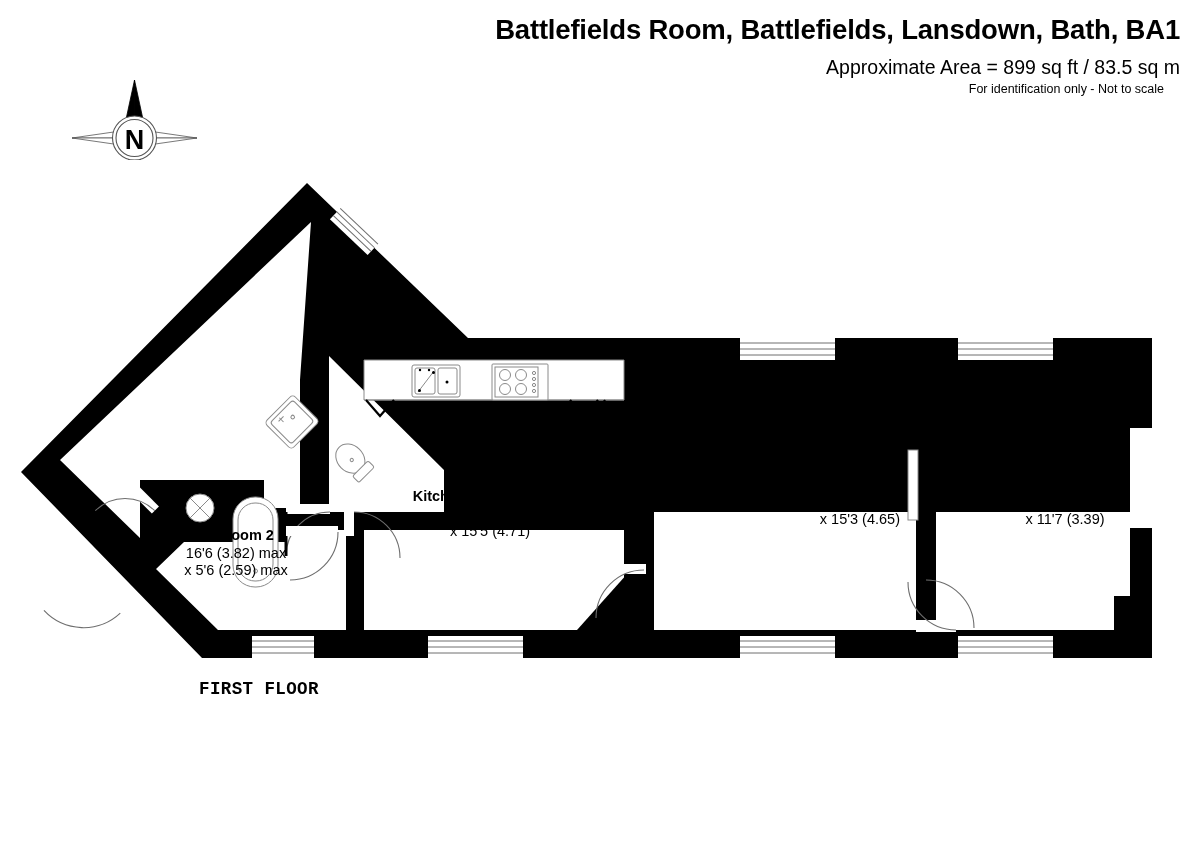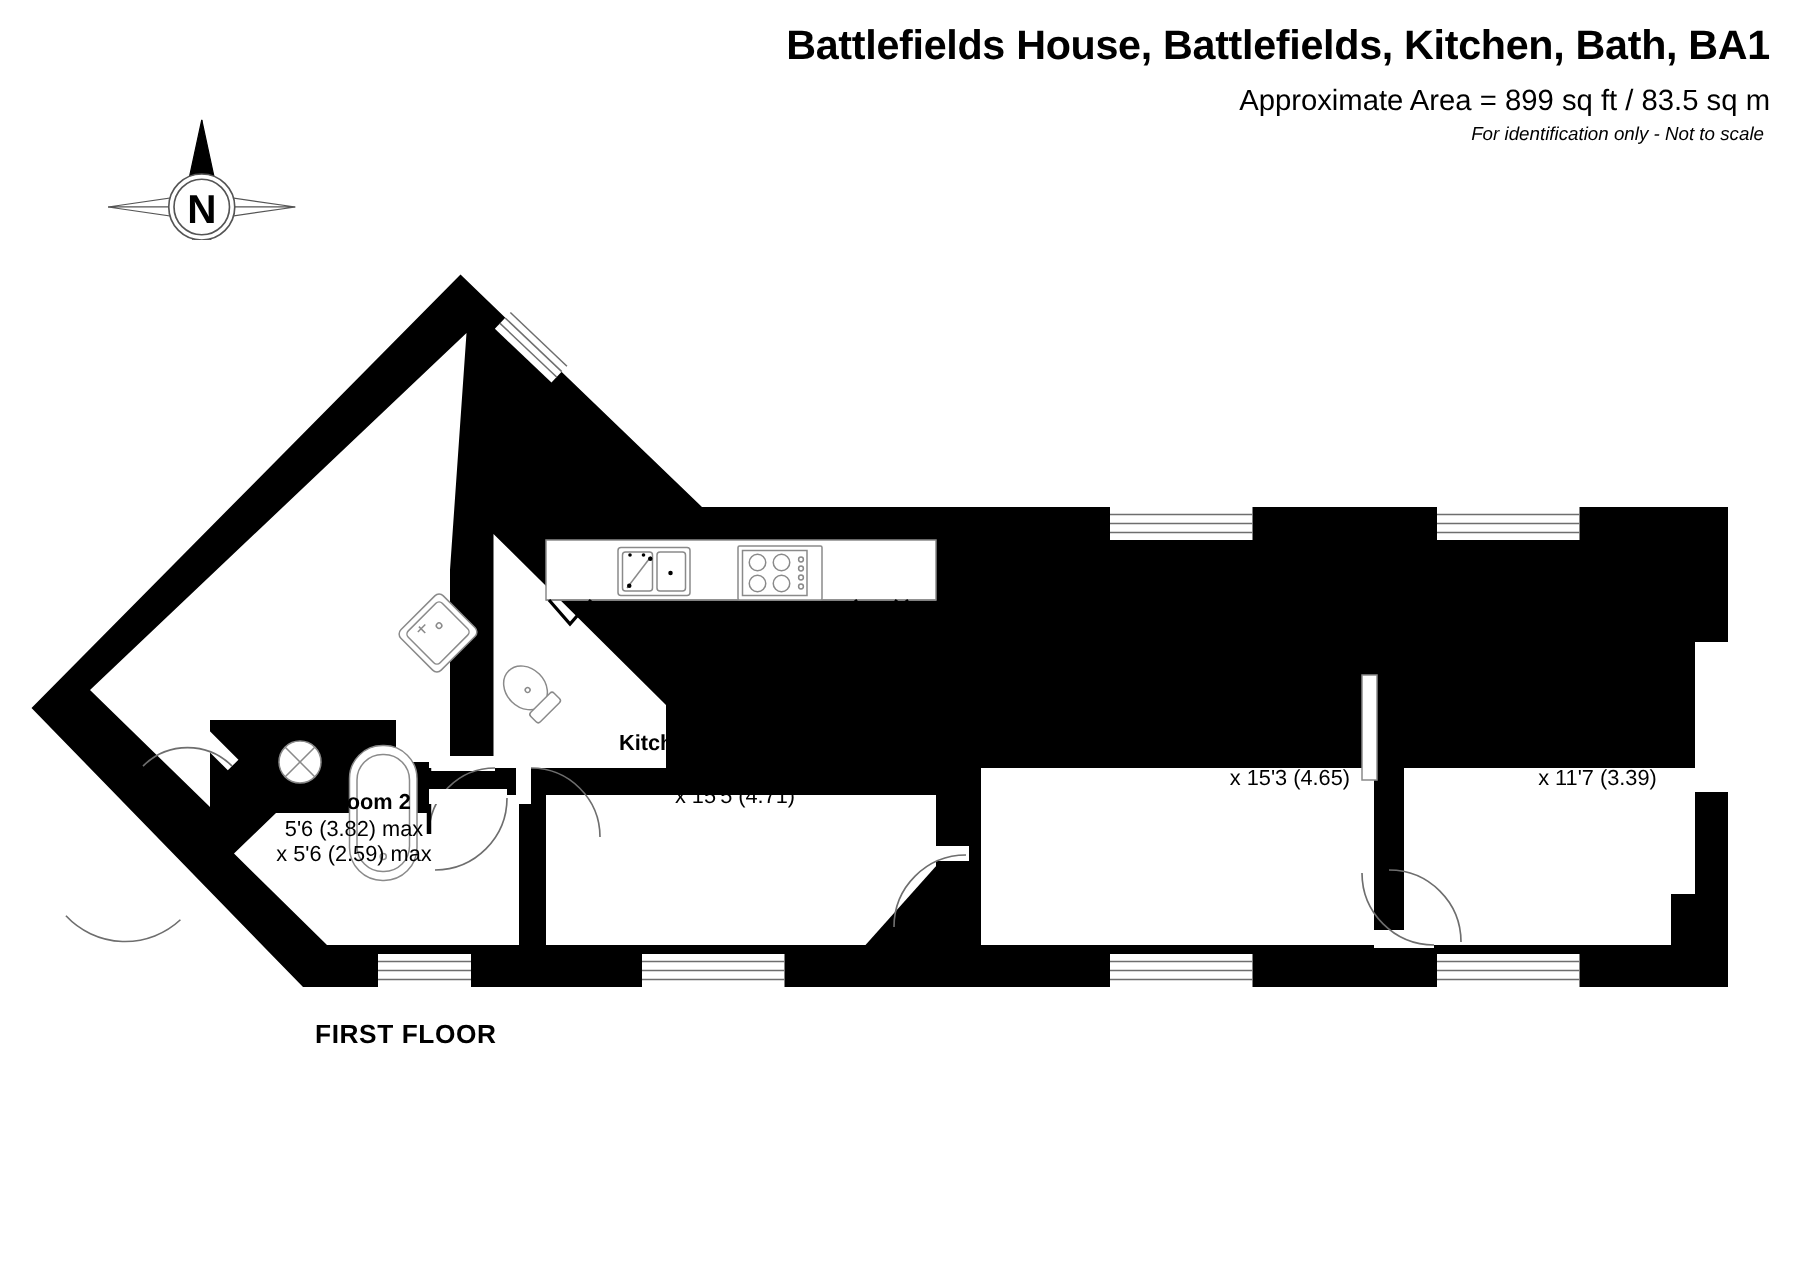--- a/index.html
+++ b/index.html
@@ -36,25 +36,24 @@
   #plan-area {
     position: absolute;
     right: 20px;
     top: 56px;
     font-size: 19.5px;
     font-weight: normal;
     white-space: nowrap;
   }
   #plan-disclaimer {
     position: absolute;
-    right: 24px;
+    right: 36px;
     top: 82px;
     font-size: 12.5px;
     white-space: nowrap;
-    font-style: italic;
   }
 
   
   #compass {
     position: absolute;
     left: 72px;
     top: 78px;
     width: 125px;
     height: 120px;
   }
@@ -64,25 +63,26 @@
     position: absolute;
     left: 0;
     top: 160px;
     width: 1200px;
     height: 560px;
   }
 
   
   #floor-label {
     position: absolute;
-    left: 210px;
+    left: 199px;
     top: 679px;
     font-size: 17.5px;
     font-weight: bold;
     letter-spacing: 0.4px;
+    font-family: Liberation Mono, monospace;
   }
 
   
   .room-label {
     position: absolute;
     text-align: center;
     line-height: 1.22;
     white-space: nowrap;
   }
   .room-label .rl-name {
@@ -106,21 +106,21 @@
     left: 0;
     top: 770px;
     width: 1200px;
     height: 79px;
   }
 </style>
 </head>
 <body>
 
 <div id="header">
-  <div id="plan-title">Battlefields House, Battlefields, Kitchen, Bath, BA1</div>
+  <div id="plan-title">Battlefields Room, Battlefields, Lansdown, Bath, BA1</div>
   <div id="plan-area">Approximate Area = 899 sq ft / 83.5 sq m</div>
   <div id="plan-disclaimer">For identification only - Not to scale</div>
 </div>
 
 <div id="compass">
   <svg width="125" height="120" viewBox="0 0 125 120">
 
     <polygon points="62.5,60 0,60 62.5,51" fill="#ffffff" stroke="#555" stroke-width="0.8"></polygon>
     <polygon points="62.5,60 0,60 62.5,69" fill="#ffffff" stroke="#555" stroke-width="0.8"></polygon>
 
@@ -449,21 +449,21 @@
       <g>
         <rect x="908" y="290" width="10" height="70" fill="#ffffff" stroke="#8a8a8a" stroke-width="1"></rect>
       </g>
 
     </g>
   </svg>
 </div>
 
 <div class="room-label" id="label-bedroom2">
   <span class="rl-name">Bedroom 2</span>
-  <span class="rl-dim">5'6 (3.82) max</span>
+  <span class="rl-dim">16'6 (3.82) max</span>
   <span class="rl-dim">x 5'6 (2.59) max</span>
 </div>
 
 <div class="room-label" id="label-kitchen">
   <span class="rl-name">Kitchen / House Room</span>
   <span class="rl-dim">15'8 (4.77)</span>
   <span class="rl-dim">x 15'5 (4.71)</span>
 </div>
 
 <div class="room-label" id="label-sitting">

